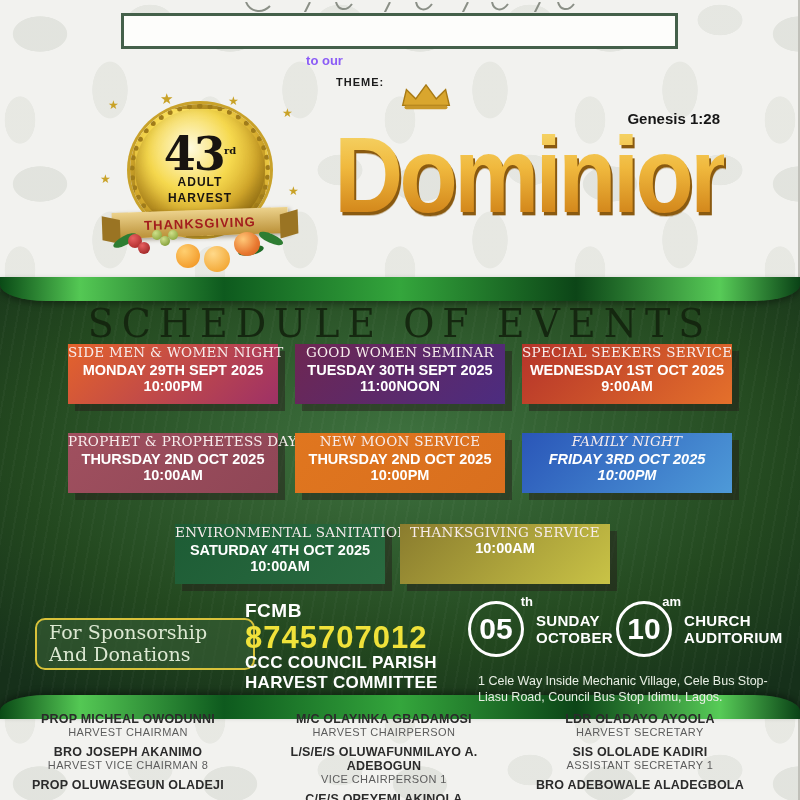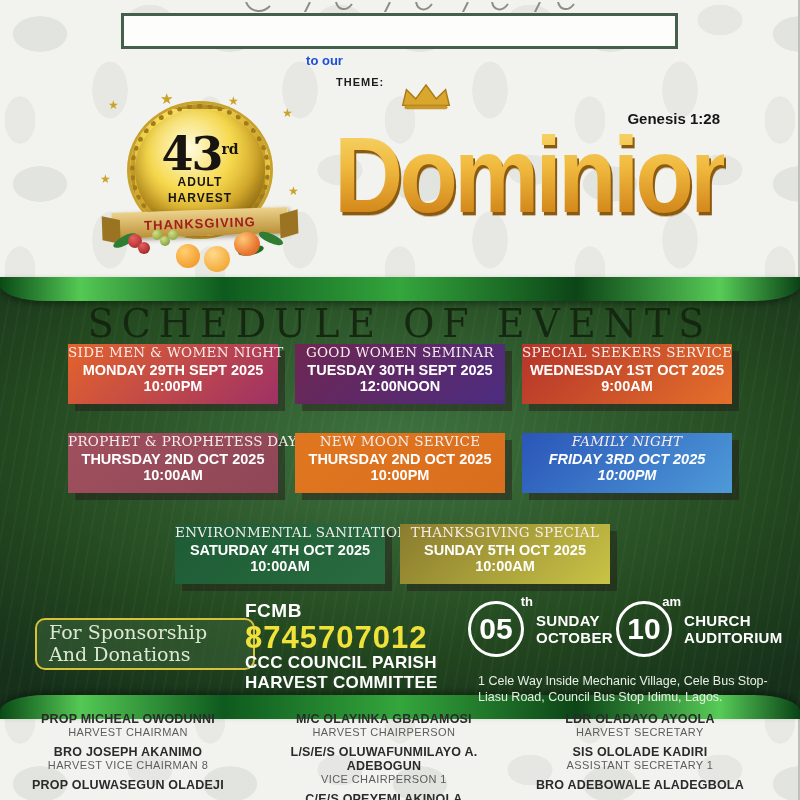--- a/index.html
+++ b/index.html
@@ -22,36 +22,36 @@
     background-size:190px 150px;
   }
 
   
   .top-script { position:absolute; left:240px; top:0; width:340px; height:12px; overflow:hidden; }
   .name-box {
     position:absolute; left:121px; top:13px; width:557px; height:36px;
     background:#fdfdfb; border:3px solid #44604a;
   }
   .to-our { position:absolute; left:0; top:53px; width:649px; text-align:center;
-    font-size:13px; font-weight:bold; color:#1d4ed8; }
+    font-size:13px; font-weight:bold; color:#8b5cf6; }
 
   
   .badge { position:absolute; left:100px; top:92px; width:200px; height:180px; }
   .badge .star { position:absolute; color:#c9a227; font-size:12px; }
   .medallion {
     position:absolute; left:30px; top:12px; width:140px; height:132px; border-radius:50%;
     background:radial-gradient(circle at 42% 32%, #fffbe0, #f6d94e 38%, #d4a92c 62%, #8a6a12 90%);
     border:5px dotted #a07c1a;
     box-shadow:0 0 0 3px #c9a22a, inset 0 -10px 18px rgba(120,85,10,.5);
     display:flex; flex-direction:column; align-items:center; justify-content:center;
     text-align:center;
   }
   .badge-num { font-family:"DejaVu Serif", serif; font-weight:bold; font-size:46px;
     line-height:.85; color:#181410; letter-spacing:-2px; }
-  .badge-num sup { font-size:14px; letter-spacing:0; }
+  .badge-num sup { font-size:10px; letter-spacing:0; }
   .badge-sub { font-size:12px; font-weight:bold; color:#181410; letter-spacing:1px; line-height:1.15; margin-top:2px;}
   .banner {
     position:absolute; left:12px; top:118px; width:176px; height:26px;
     background:linear-gradient(180deg,#ecd28c,#bb9138);
     transform:rotate(-2deg);
     display:flex; align-items:center; justify-content:center;
     box-shadow:2px 2px 4px rgba(60,40,5,.4);
   }
   .banner:before, .banner:after { content:""; position:absolute; top:5px; width:18px; height:24px; background:#9a7423; z-index:-1; }
   .banner:before { left:-10px; transform:skewY(14deg);} .banner:after { right:-10px; transform:skewY(-14deg);}
@@ -203,21 +203,21 @@
     <div class="schedule-title">SCHEDULE OF EVENTS</div>
 
     <div class="event-card" style="left: 68px; top: 61px; background: linear-gradient(135deg, rgb(228, 99, 43), rgb(158, 49, 102));">
       <div class="ev-name">SIDE MEN &amp; WOMEN NIGHT</div>
       <div class="ev-date">MONDAY 29TH SEPT 2025</div>
       <div class="ev-time">10:00PM</div>
     </div>
     <div class="event-card" style="left: 295px; top: 61px; background: linear-gradient(135deg, rgb(110, 39, 82), rgb(76, 44, 128));">
       <div class="ev-name">GOOD WOMEN SEMINAR</div>
       <div class="ev-date">TUESDAY 30TH SEPT 2025</div>
-      <div class="ev-time">12:00NOON</div>
+      <div class="ev-time">11:00NOON</div>
     </div>
     <div class="event-card" style="left: 522px; top: 61px; background: linear-gradient(135deg, rgb(181, 52, 42), rgb(228, 112, 43));">
       <div class="ev-name">SPECIAL SEEKERS SERVICE</div>
       <div class="ev-date">WEDNESDAY 1ST OCT 2025</div>
       <div class="ev-time">9:00AM</div>
     </div>
     <div class="event-card" style="left: 68px; top: 150px; background: linear-gradient(135deg, rgb(160, 80, 95), rgb(143, 70, 86));">
       <div class="ev-name">PROPHET &amp; PROPHETESS DAY</div>
       <div class="ev-date">THURSDAY 2ND OCT 2025</div>
       <div class="ev-time">10:00AM</div>
@@ -231,22 +231,21 @@
       <div class="ev-name">FAMILY NIGHT</div>
       <div class="ev-date">FRIDAY 3RD OCT 2025</div>
       <div class="ev-time">10:00PM</div>
     </div>
     <div class="event-card" style="left: 175px; top: 241px; background: linear-gradient(135deg, rgb(29, 92, 53), rgb(42, 107, 64));">
       <div class="ev-name">ENVIRONMENTAL SANITATION</div>
       <div class="ev-date">SATURDAY 4TH OCT 2025</div>
       <div class="ev-time">10:00AM</div>
     </div>
     <div class="event-card" style="left: 400px; top: 241px; background: linear-gradient(135deg, rgb(138, 124, 46), rgb(201, 195, 70));">
-      <div class="ev-name">THANKSGIVING SPECIAL</div>
-      <div class="ev-date">SUNDAY 5TH OCT 2025</div>
+      <div class="ev-name">THANKSGIVING SERVICE</div>
       <div class="ev-time">10:00AM</div>
     </div>
 
     <div class="donate-box">
       <span>For Sponsorship</span>
       <span>And Donations</span>
     </div>
     <div class="fcmb">
       <div class="bank">FCMB</div>
       <div class="acct" style="color:#f0e23a;">8745707012</div>

